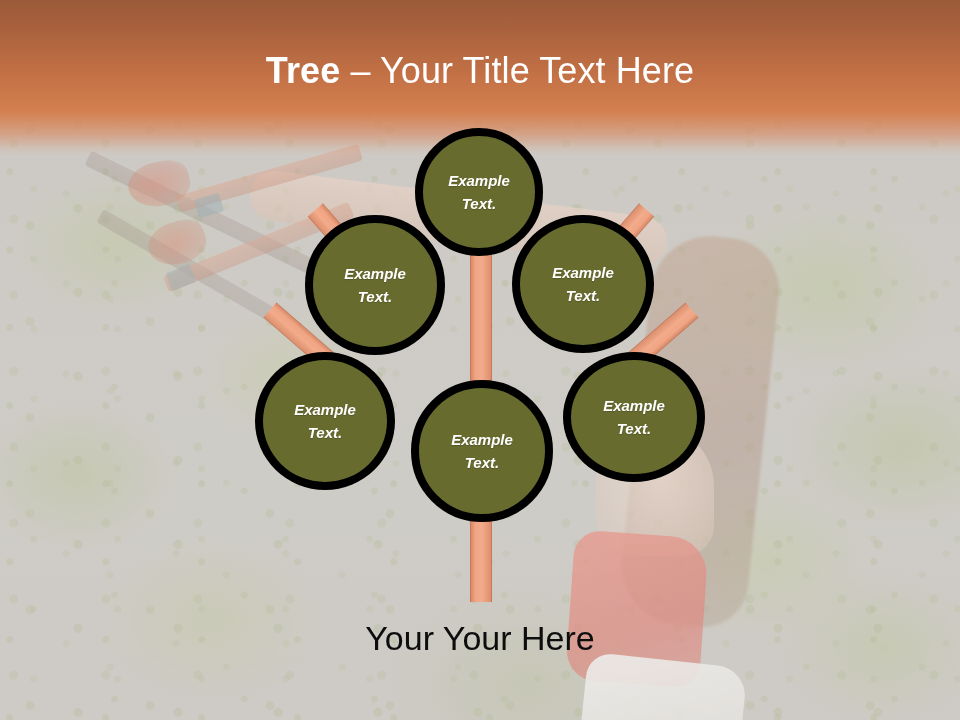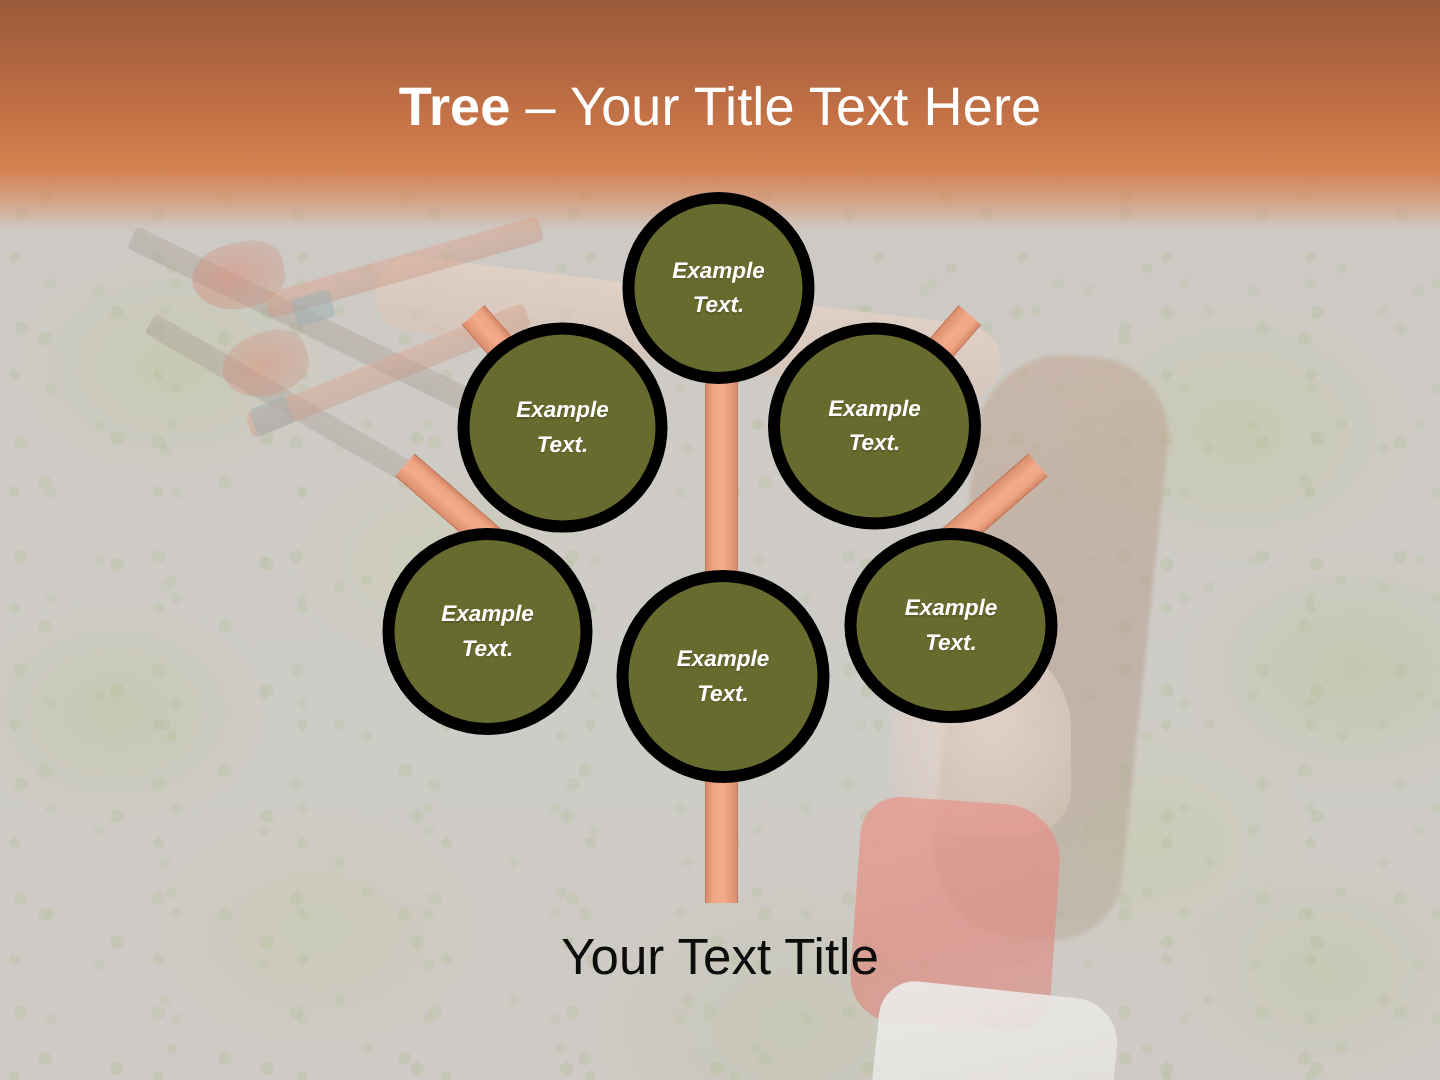--- a/index.html
+++ b/index.html
@@ -367,15 +367,15 @@
     <div class="node node-center">
       <span class="node-label">Example Text.</span>
     </div>
 
     <div class="node node-lright">
       <span class="node-label">Example Text.</span>
     </div>
 
   </div>
 
-  <div class="caption">Your Text Title</div>
+  <div class="caption">Your Your Here</div>
 
 </div>
 
 </body></html>

